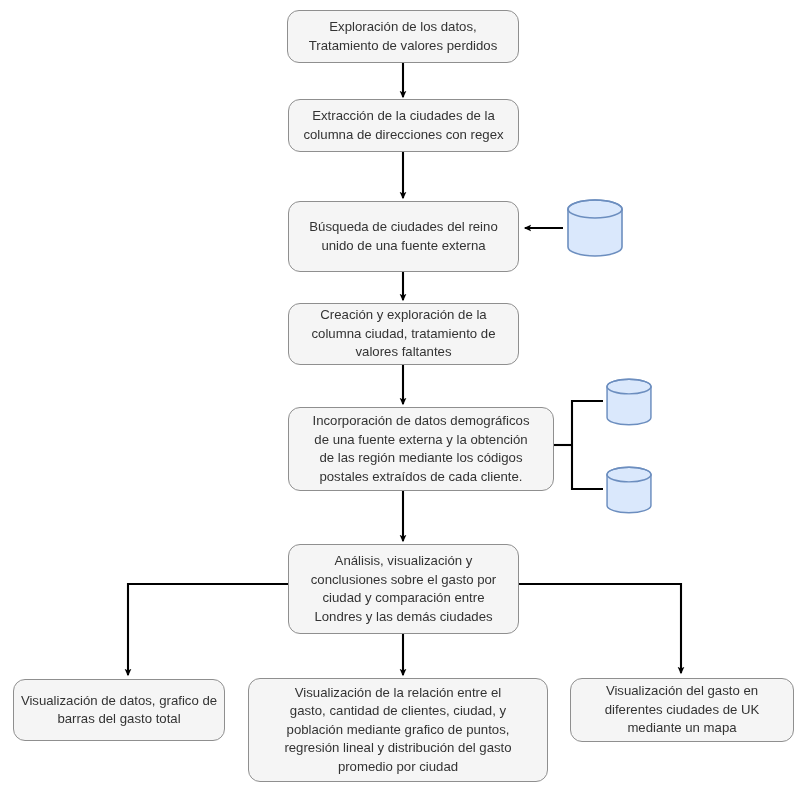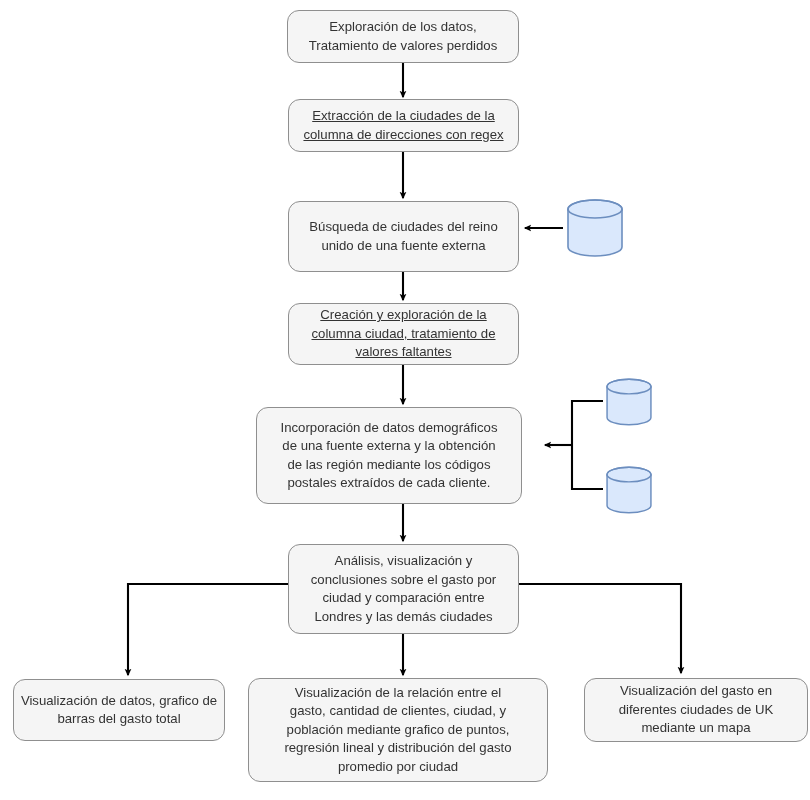--- a/index.html
+++ b/index.html
@@ -105,37 +105,37 @@
     <ellipse cx="32" cy="13" rx="27" ry="9" fill="#dae8fc" stroke="#6c8ebf" stroke-width="1.8"></ellipse>
     <path d="M5,13 L5,51 A27,9 0 0 0 59,51 L59,13" fill="#dae8fc" stroke="#6c8ebf" stroke-width="1.8"></path>
     <ellipse cx="32" cy="13" rx="27" ry="9" fill="none" stroke="#6c8ebf" stroke-width="1.8"></ellipse>
   </svg>
 
   <div class="node" style="left:287px; top:10px; width:232px; height:53px;">
     <span>Exploración de los datos,
 Tratamiento de valores perdidos</span>
   </div>
 
-  <div class="node" style="left:288px; top:99px; width:231px; height:53px;text-decoration:underline;">
+  <div class="node" style="left:288px; top:99px; width:231px; height:53px;">
     <span>Extracción de la ciudades de la
 columna de direcciones con regex</span>
   </div>
 
   <div class="node" style="left:288px; top:201px; width:231px; height:71px;">
     <span>Búsqueda de ciudades del reino
 unido de una fuente externa</span>
   </div>
 
-  <div class="node" style="left:288px; top:303px; width:231px; height:62px;text-decoration:underline;">
+  <div class="node" style="left:288px; top:303px; width:231px; height:62px;">
     <span>Creación y exploración de la
 columna ciudad, tratamiento de
 valores faltantes</span>
   </div>
 
-  <div class="node" style="left:256px; top:407px; width:266px; height:97px;">
+  <div class="node" style="left:288px; top:407px; width:266px; height:84px;">
     <span>Incorporación de datos demográficos
 de una fuente externa y la obtención
 de las región mediante los códigos
 postales extraídos de cada cliente.</span>
   </div>
 
   <div class="node" style="left:13px; top:679px; width:212px; height:62px;">
     <span>Visualización de datos, grafico de
 barras del gasto total</span>
   </div>
@@ -148,19 +148,19 @@
   </div>
 
   <div class="node" style="left:248px; top:678px; width:300px; height:104px;">
     <span>Visualización de la relación entre el
 gasto, cantidad de clientes, ciudad, y
 población mediante grafico de puntos,
 regresión lineal y distribución del gasto
 promedio por ciudad</span>
   </div>
 
-  <div class="node" style="left:570px; top:678px; width:224px; height:64px;margin-left:14px;">
+  <div class="node" style="left:570px; top:678px; width:224px; height:64px;">
     <span>Visualización del gasto en
 diferentes ciudades de UK
 mediante un mapa</span>
   </div>
 
 </div>
 
 </body></html>

